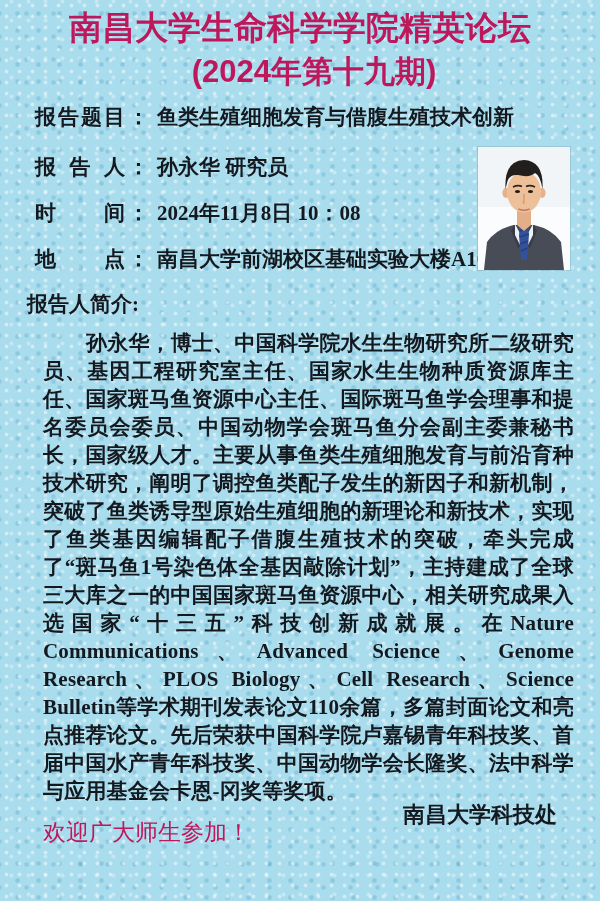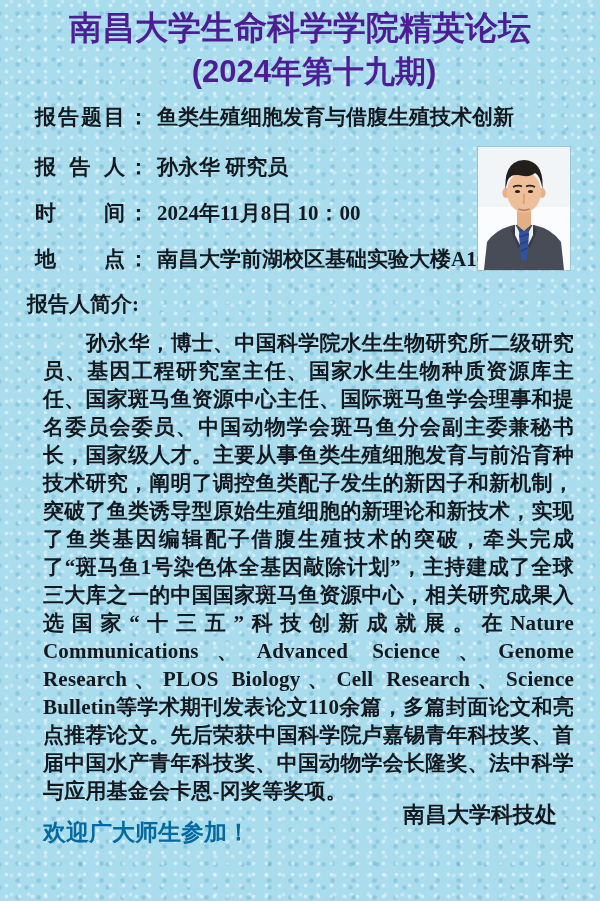--- a/index.html
+++ b/index.html
@@ -16,21 +16,21 @@
       radial-gradient(circle, rgba(70,155,195,0.30) 1.6px, rgba(70,155,195,0) 3.0px),
       radial-gradient(circle, rgba(255,255,255,0.35) 1.2px, rgba(255,255,255,0) 2.6px),
       radial-gradient(circle, rgba(55,135,180,0.22) 1.5px, rgba(55,135,180,0) 2.9px);
     background-size: 13px 11px, 21px 17px, 17px 19px, 27px 23px;
     background-position: 0 0, 7px 5px, 3px 11px, 13px 2px;
   }
   .abs { position: absolute; }
   .title {
     left: 0; width: 600px; text-align: center;
     font-family: "Liberation Sans", "DejaVu Sans", sans-serif;
-    font-weight: bold; color: #4c1d95; line-height: 1.15;
+    font-weight: bold; color: #be185d; line-height: 1.15;
     white-space: nowrap;
   }
   .title1 { top: 9px;  font-size: 33px; }
   .title2 { top: 54px; font-size: 31px; padding-left: 28px; }
   .info-row {
     left: 35px; font-size: 21px; font-weight: bold;
     white-space: nowrap; line-height: 1.1;
   }
   .row-label {
     display: inline-block; width: 90px;
@@ -47,21 +47,21 @@
   }
   .photo {
     left: 478px; top: 147px; width: 92px; height: 123px;
     background: #ffffff;
     box-shadow: 0 0 0 1px rgba(120,160,180,0.35);
   }
   .photo svg { display: block; width: 100%; height: 100%; }
   .welcome {
     left: 43px; top: 817px;
     font-family: "Liberation Sans", "DejaVu Sans", sans-serif;
-    font-size: 23px; font-weight: bold; color: #0369a1;
+    font-size: 23px; font-weight: normal; color: #be185d;
     white-space: nowrap;
   }
   .org-block {
     left: 368px; top: 802px; width: 224px;
     text-align: center; font-size: 22px; font-weight: bold;
     line-height: 26px;
   }
   .org-line1 { margin-bottom: 12px; }
   .org-line2 { margin-bottom: 8px; }
 </style>
@@ -71,21 +71,21 @@
 <div class="abs title title1">南昌大学生命科学学院精英论坛</div>
 <div class="abs title title2">(2024年第十九期)</div>
 
 <div class="abs info-row" style="top:106px">
   <span class="row-label">报告题目</span><span class="row-colon">：</span><span>鱼类生殖细胞发育与借腹生殖技术创新</span>
 </div>
 <div class="abs info-row" style="top:156px">
   <span class="row-label">报 告 人</span><span class="row-colon">：</span><span>孙永华 研究员</span>
 </div>
 <div class="abs info-row" style="top:202px">
-  <span class="row-label">时 间</span><span class="row-colon">：</span><span>2024年11月8日 10：00</span>
+  <span class="row-label">时 间</span><span class="row-colon">：</span><span>2024年11月8日 10：08</span>
 </div>
 <div class="abs info-row" style="top:248px">
   <span class="row-label">地 点</span><span class="row-colon">：</span><span>南昌大学前湖校区基础实验大楼A102A</span>
 </div>
 
 <div class="abs photo">
   <svg viewBox="0 0 92 123" xmlns="http://www.w3.org/2000/svg">
     <rect x="0" y="0" width="92" height="123" fill="#fbfcfd"></rect>
     <rect x="0" y="0" width="92" height="60" fill="#f2f5f7"></rect>
 

